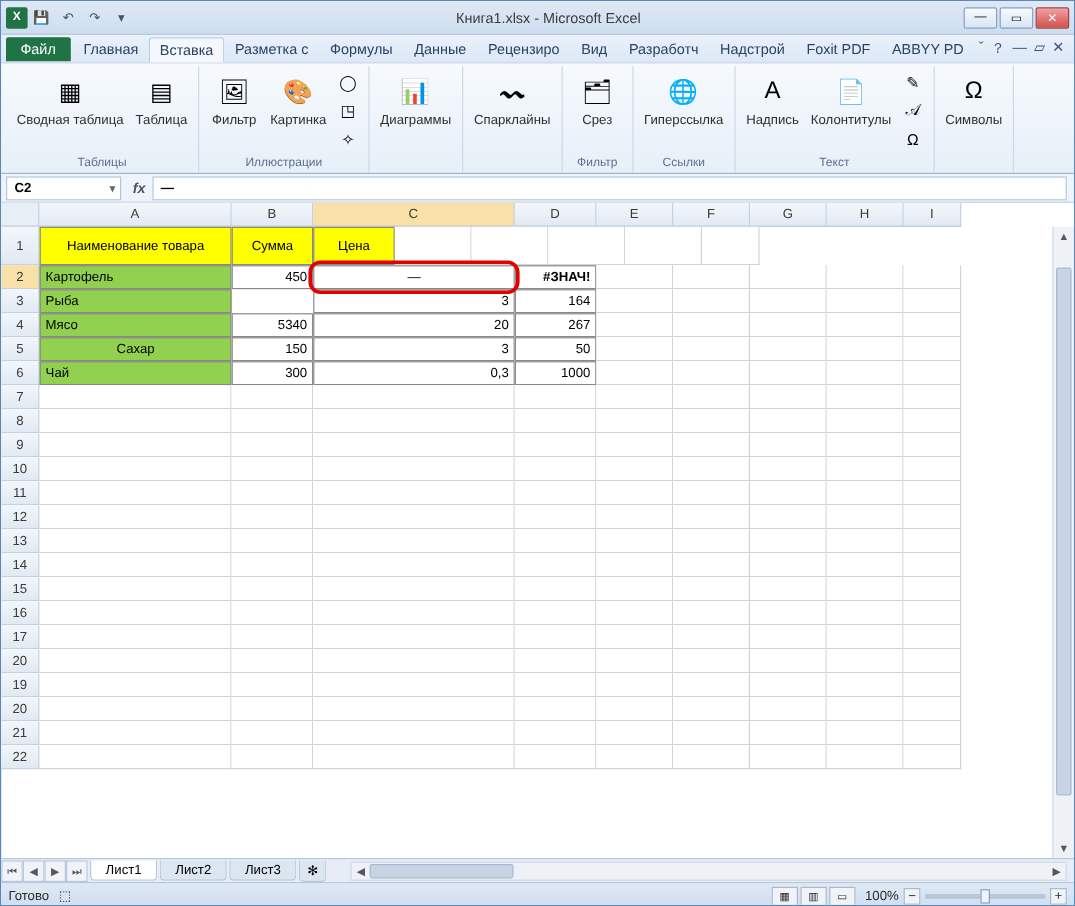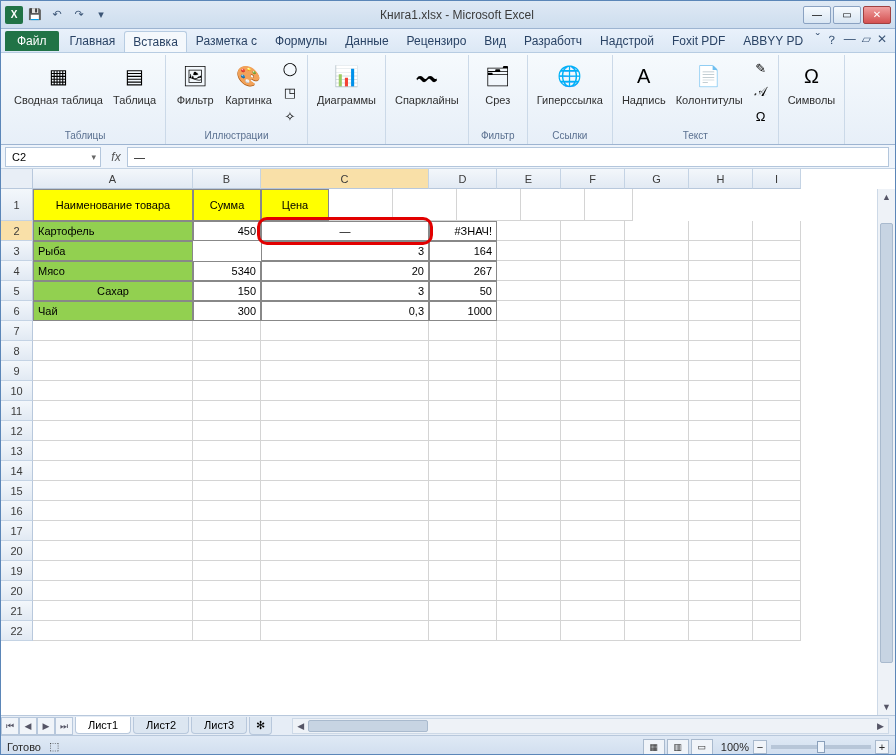--- a/index.html
+++ b/index.html
@@ -28,21 +28,21 @@
 .rgroup { display: flex; flex-direction: column; align-items: center; padding: 2px 6px; border-right: 1px solid #cbd9e8; }
 .rgroup .buttons { display: flex; gap: 4px; flex: 1; align-items: flex-start; }
 .rgroup .label { font-size: 10px; color: #5a7090; text-align: center; padding: 1px 0; }
 .rbtn { display: flex; flex-direction: column; align-items: center; justify-content: flex-start; min-width: 46px; padding: 2px; cursor: pointer; border: 1px solid transparent; border-radius: 3px; }
 .rbtn .ico { width: 32px; height: 32px; display: flex; align-items: center; justify-content: center; font-size: 20px; }
 .rbtn .txt { font-size: 11px; color: #2f2f2f; text-align: center; line-height: 1.1; margin-top: 2px; }
 .small-stack { display: flex; flex-direction: column; gap: 2px; }
 .small-btn { width: 22px; height: 22px; display: flex; align-items: center; justify-content: center; font-size: 13px; cursor: pointer; border: 1px solid transparent; border-radius: 2px; }
 
 
-.fx-row { height: 24px; display: flex; align-items: center; border-bottom: 1px solid #c4d3e4; background: #eef4fb; }
+.fx-row { height: 24px; display: flex; align-items: center; border-bottom: 1px solid #c4d3e4; background: #eef4fb; font-weight: bold; }
 .name-box { width: 96px; margin: 0 4px; background: #fff; border: 1px solid #b3c6dc; height: 20px; display: flex; align-items: center; padding: 0 6px; font-size: 11px; position: relative; }
 .name-box::after { content: "▾"; position: absolute; right: 4px; font-size: 9px; color: #666; }
 .fx-label { width: 22px; text-align: center; font-style: italic; font-size: 12px; color: #555; }
 .fx-input { flex: 1; background: #fff; border: 1px solid #b3c6dc; height: 20px; margin-right: 6px; padding: 0 6px; font-size: 11px; display: flex; align-items: center; }
 
 
 .grid-wrap { position: relative; height: 546px; display: flex; }
 .corner { width: 32px; height: 20px; background: #e8eef6; border-right: 1px solid #b8c8dc; border-bottom: 1px solid #b8c8dc; }
 .col-headers { display: flex; height: 20px; background: linear-gradient(#f3f7fb,#e1e9f3); position: absolute; left: 32px; top: 0; }
 .col-h { border-right: 1px solid #c4d3e4; border-bottom: 1px solid #b8c8dc; text-align: center; font-size: 11px; color: #3a3a3a; line-height: 20px; }
@@ -276,21 +276,21 @@
         <div class="cell" style="width: 64px; line-height: 31px;"></div>
         <div class="cell" style="width: 64px; line-height: 31px;"></div>
         <div class="cell" style="width: 64px; line-height: 31px;"></div>
         <div class="cell" style="width: 64px; line-height: 31px;"></div>
         <div class="cell" style="width: 48px; line-height: 31px;"></div>
       </div>
       <div class="crow">
         <div class="cell green bord" style="width: 160px;">Картофель</div>
         <div class="cell bord num" style="width: 68px;">450</div>
         <div class="cell bord num" style="width: 168px; text-align: center;">—</div>
-        <div class="cell bord num" style="width: 68px;">#ЗНАЧ!</div>
+        <div class="cell bord num" style="width: 68px; font-weight: bold;">#ЗНАЧ!</div>
         <div class="cell" style="width: 64px;"></div>
         <div class="cell" style="width: 64px;"></div>
         <div class="cell" style="width: 64px;"></div>
         <div class="cell" style="width: 64px;"></div>
         <div class="cell" style="width: 48px;"></div>
       </div>
       <div class="crow">
         <div class="cell green bord" style="width: 160px;">Рыба</div>
         <div class="cell bord num" style="width: 68px; margin-top: 39px;">492</div>
         <div class="cell bord num" style="width: 168px;">3</div>

